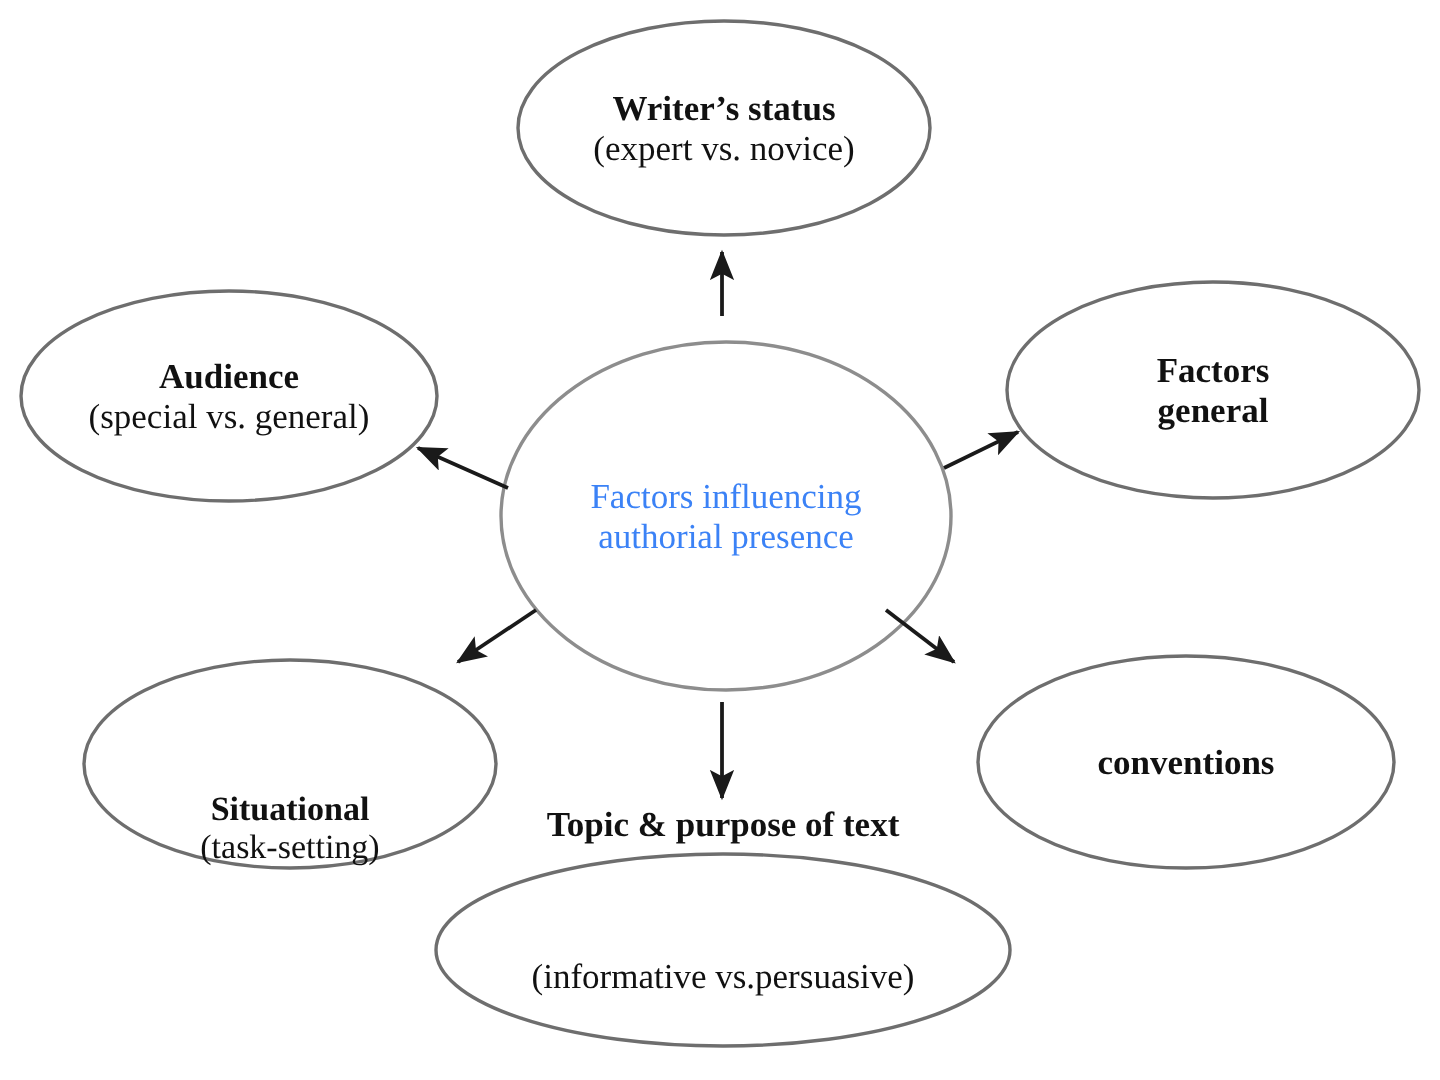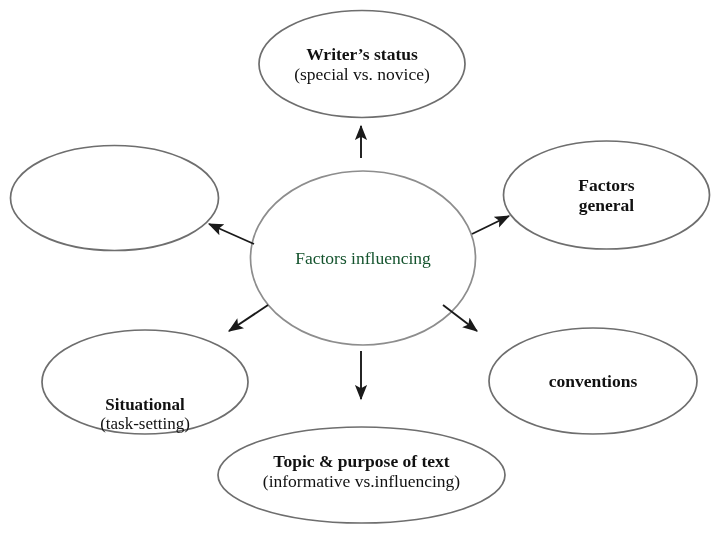--- a/index.html
+++ b/index.html
@@ -49,35 +49,36 @@
     left: 10px; top: 145px; width: 209px; height: 106px;
     font-size: 17.5px;
   }
   #node-cultural-context {
     left: 503px; top: 140px; width: 207px; height: 110px;
     font-size: 17.5px;
   }
   #node-center {
     left: 250px; top: 170px; width: 226px; height: 176px;
     font-size: 17.5px;
-    color: #14532d;
+    color: #3b82f6;
   }
   #node-center .ln { font-weight: normal; }
   #node-situational {
     left: 42px; top: 330px; width: 206px; height: 104px;
     font-size: 17px;
     justify-content: flex-end;
   }
   #node-disciplinary {
     left: 489px; top: 328px; width: 208px; height: 106px;
     font-size: 17.5px;
   }
   #node-topic-purpose {
-    left: 218px; top: 423px; width: 287px; height: 96px;
+    left: 218px; top: 402px; width: 287px; height: 96px;
     font-size: 17.5px;
+    justify-content: space-between;
   }
 </style>
 </head>
 <body>
 
 <div id="diagram-root">
 
   <svg id="diagram-svg" viewBox="0 0 720 540">
     <defs>
       <marker id="arrowhead" markerWidth="9" markerHeight="9" refX="7.4" refY="3.2" orient="auto" markerUnits="strokeWidth">
@@ -107,40 +108,45 @@
 
     <line x1="268" y1="305" x2="229" y2="331" stroke="#1a1a1a" stroke-width="1.9" marker-end="url(#arrowhead)"></line>
 
     <line x1="443" y1="305" x2="477" y2="331" stroke="#1a1a1a" stroke-width="1.9" marker-end="url(#arrowhead)"></line>
 
     <line x1="361" y1="351" x2="361" y2="399" stroke="#1a1a1a" stroke-width="1.9" marker-end="url(#arrowhead)"></line>
   </svg>
 
   <div class="node" id="node-writer-status">
     <span class="ln b">Writer’s status</span>
-    <span class="ln r">(special vs. novice)</span>
+    <span class="ln r">(expert vs. novice)</span>
   </div>
 
+  <div class="node" id="node-audience">
+    <span class="ln b">Audience</span>
+    <span class="ln r">(special vs. general)</span>
+  </div>
 
   <div class="node" id="node-cultural-context">
     <span class="ln b">Factors</span>
     <span class="ln b">general</span>
   </div>
 
   <div class="node" id="node-center">
     <span class="ln">Factors influencing</span>
+    <span class="ln">authorial presence</span>
   </div>
 
   <div class="node" id="node-situational">
     <span class="ln b">Situational</span>
     <span class="ln r">(task-setting)</span>
   </div>
 
   <div class="node" id="node-disciplinary">
     <span class="ln b">conventions</span>
   </div>
 
   <div class="node" id="node-topic-purpose">
     <span class="ln b">Topic &amp; purpose of text</span>
-    <span class="ln r">(informative vs.influencing)</span>
+    <span class="ln r">(informative vs.persuasive)</span>
   </div>
 
 </div>
 
 </body></html>

